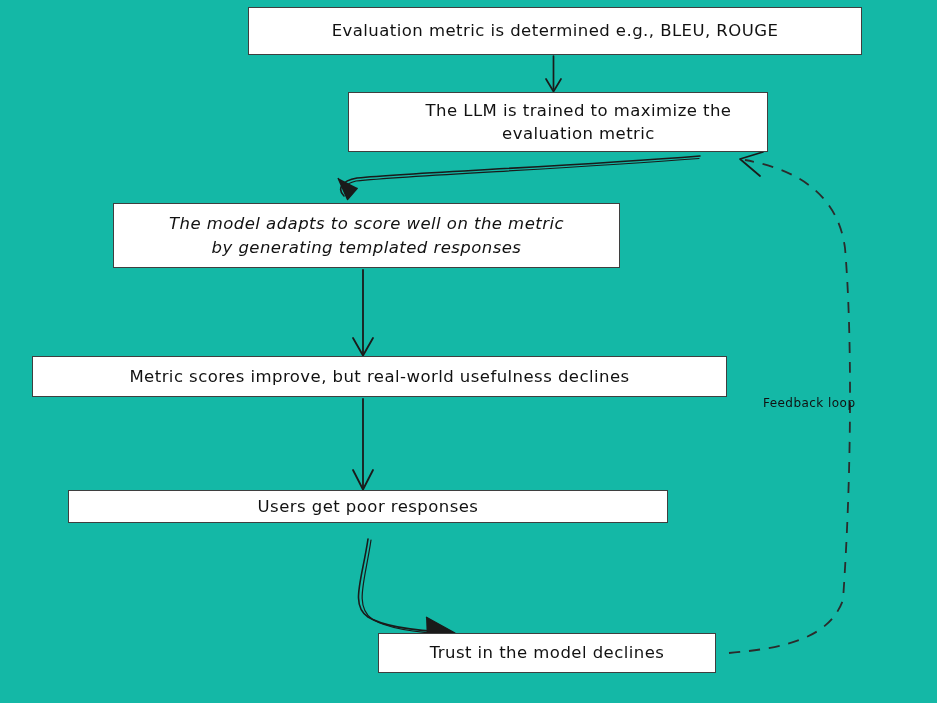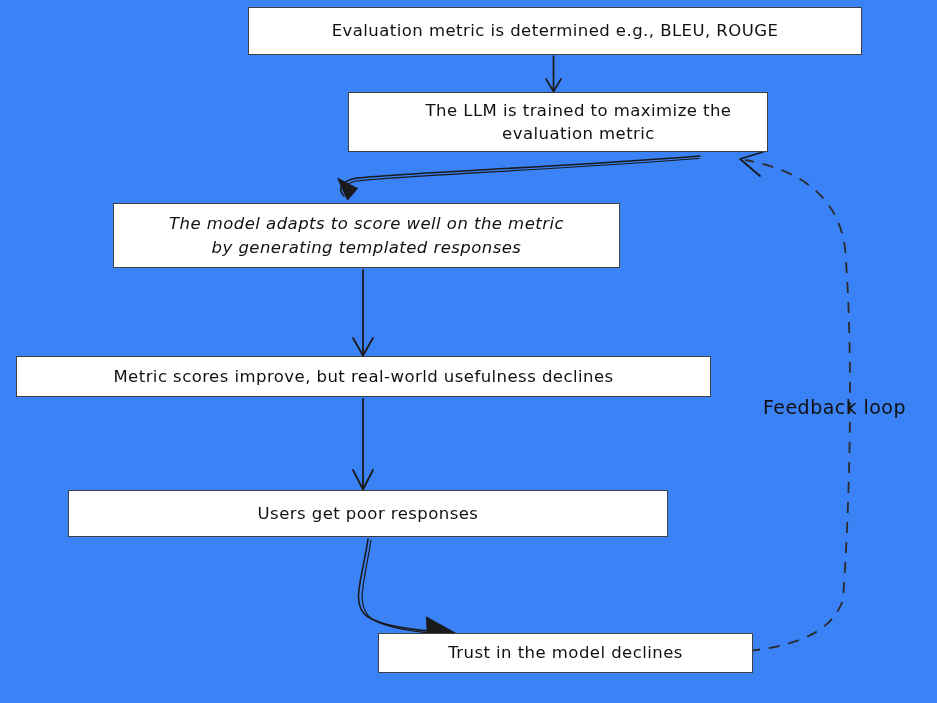--- a/index.html
+++ b/index.html
@@ -11,21 +11,21 @@
   body {
     width: 937px;
     height: 703px;
     overflow: hidden;
     font-family: "DejaVu Sans", sans-serif;
   }
   #canvas {
     position: relative;
     width: 937px;
     height: 703px;
-    background: #3b82f6;
+    background: #14b8a6;
   }
   #edges {
     position: absolute;
     left: 0;
     top: 0;
     width: 937px;
     height: 703px;
     pointer-events: none;
   }
   .node {
@@ -46,21 +46,21 @@
   }
   .node .node-text {
     display: block;
     padding: 0 10px;
     white-space: pre-line;
   }
   .edge-label {
     position: absolute;
     color: #111111;
     font-family: "DejaVu Sans", sans-serif;
-    font-size: 19px;
+    font-size: 12px;
     letter-spacing: 0.45px;
     white-space: nowrap;
     z-index: 3;
   }
 </style>
 </head>
 <body>
 
 <div id="canvas">
 
@@ -106,27 +106,27 @@
   <div class="node" style="left:348px; top:92px; width:420px; height:60px;padding-left:41px;">
     <span class="node-text">The LLM is trained to maximize the
 evaluation metric</span>
   </div>
 
   <div class="node" style="left:113px; top:203px; width:507px; height:65px;font-style:italic;">
     <span class="node-text">The model adapts to score well on the metric
 by generating templated responses</span>
   </div>
 
-  <div class="node" style="left:16px; top:356px; width:695px; height:41px;">
+  <div class="node" style="left:32px; top:356px; width:695px; height:41px;">
     <span class="node-text">Metric scores improve, but real-world usefulness declines</span>
   </div>
 
-  <div class="node" style="left:68px; top:490px; width:600px; height:47px;">
+  <div class="node" style="left:68px; top:490px; width:600px; height:33px;">
     <span class="node-text">Users get poor responses</span>
   </div>
 
-  <div class="node" style="left:378px; top:633px; width:375px; height:40px;">
+  <div class="node" style="left:378px; top:633px; width:338px; height:40px;">
     <span class="node-text">Trust in the model declines</span>
   </div>
 
   <div class="edge-label" style="left:763px; top:396px;">Feedback loop</div>
 
 </div>
 
 </body></html>

